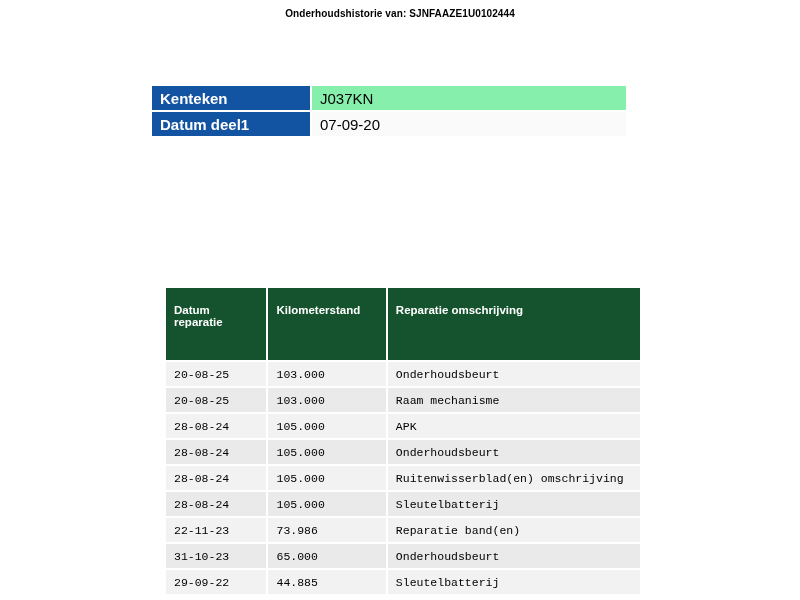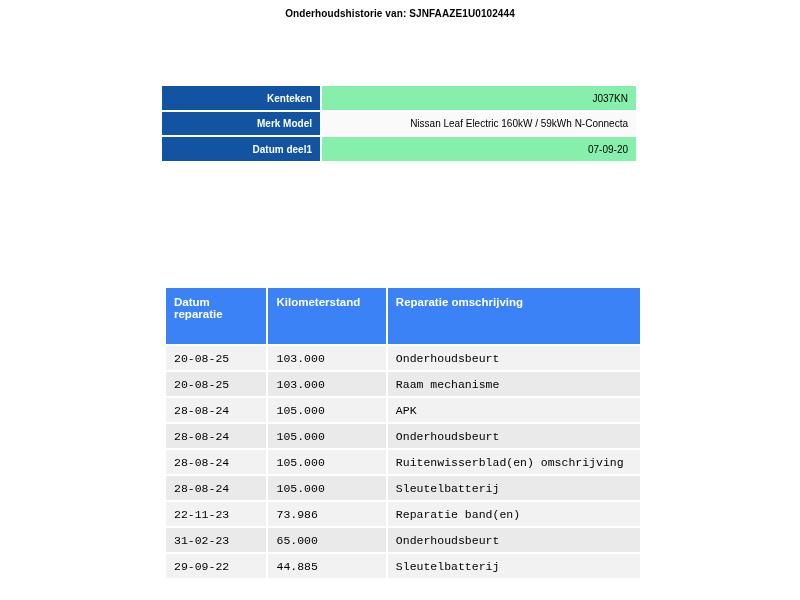--- a/index.html
+++ b/index.html
@@ -25,26 +25,25 @@
     font-weight: bold;
     text-align: center;
     margin: 0;
     padding-top: 8px;
     letter-spacing: 0.1px;
   }
 
   
   .vehicle-table {
     position: absolute;
-    left: 162px;
+    left: 152px;
     top: 86px;
     width: 474px;
     border-collapse: collapse;
-    font-size: 10px;
-    text-align: right;
+    font-size: 15px;
   }
   .vehicle-table tr { height: 25px; }
   .vehicle-table td {
     padding: 3px 8px;
     vertical-align: middle;
     border: none;
   }
   .vehicle-table td.label {
     width: 142px;
     background: #1254a1;
@@ -66,25 +65,25 @@
   
   .history-table {
     position: absolute;
     left: 166px;
     top: 288px;
     width: 474px;
     border-collapse: collapse;
     font-size: 11.5px;
   }
   .history-table thead th {
-    background: #3b82f6;
+    background: #14532d;
     color: #ffffff;
     font-weight: bold;
     text-align: left;
-    padding: 8px 8px;
+    padding: 16px 8px;
     height: 40px;
     vertical-align: top;
     border-right: 2px solid #ffffff;
     border-bottom: 2px solid #ffffff;
   }
   .history-table thead th:last-child { border-right: none; }
   .history-table tbody td {
     padding: 3px 8px;
     height: 18px;
     background: #f2f2f2;
@@ -106,24 +105,20 @@
 
 <div class="page">
 
   <h1 class="doc-title">Onderhoudshistorie van: SJNFAAZE1U0102444</h1>
 
   <table class="vehicle-table">
     <tbody>
       <tr>
         <td class="label">Kenteken</td>
         <td class="value">J037KN</td>
-      </tr>
-      <tr>
-        <td class="label">Merk Model</td>
-        <td class="value">Nissan Leaf Electric 160kW / 59kWh N-Connecta</td>
       </tr>
       <tr>
         <td class="label">Datum deel1</td>
         <td class="value">07-09-20</td>
       </tr>
     </tbody>
   </table>
 
   <table class="history-table">
     <thead>
@@ -163,21 +158,21 @@
         <td class="col-date">28-08-24</td>
         <td class="col-km">105.000</td>
         <td class="col-desc">Sleutelbatterij</td>
       </tr>
       <tr>
         <td class="col-date">22-11-23</td>
         <td class="col-km">73.986</td>
         <td class="col-desc">Reparatie band(en)</td>
       </tr>
       <tr>
-        <td class="col-date">31-02-23</td>
+        <td class="col-date">31-10-23</td>
         <td class="col-km">65.000</td>
         <td class="col-desc">Onderhoudsbeurt</td>
       </tr>
       <tr>
         <td class="col-date">29-09-22</td>
         <td class="col-km">44.885</td>
         <td class="col-desc">Sleutelbatterij</td>
       </tr>
 
     </tbody>

